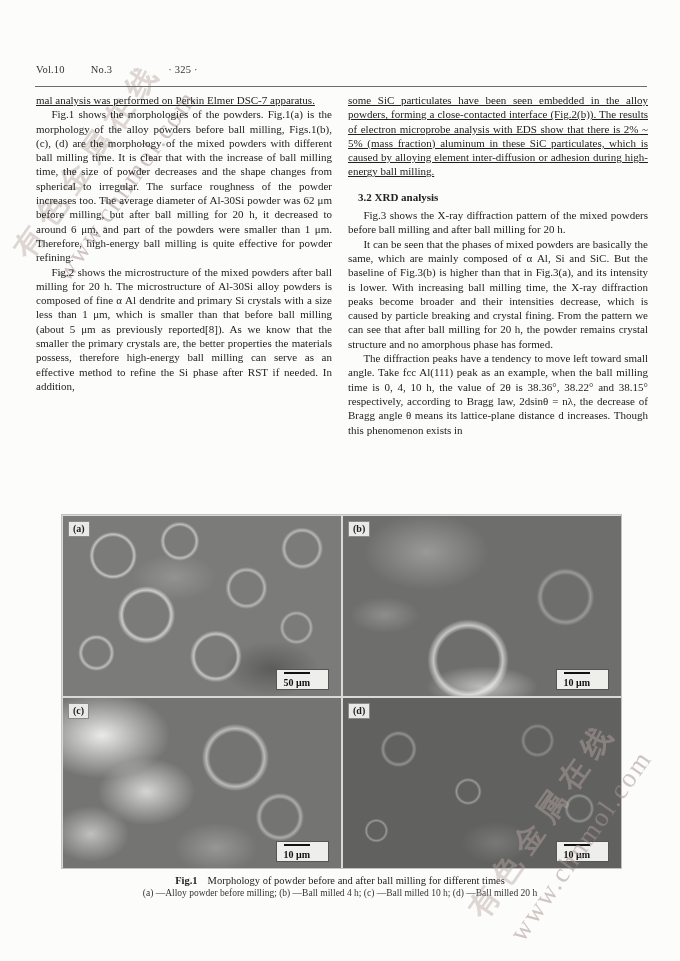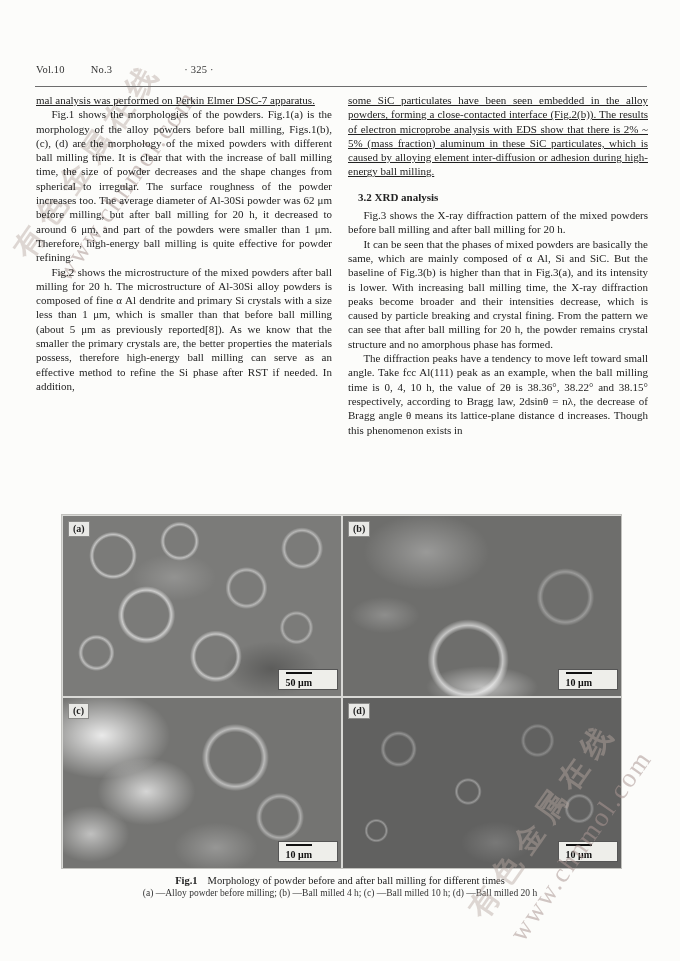--- a/index.html
+++ b/index.html
@@ -9,21 +9,21 @@
     font-family:"Liberation Serif","DejaVu Serif",serif;
     color:#2a2a2a;
   }
   
   .hdr{
     position:absolute; left:36px; top:64px; width:610px;
     font-size:10.5px; letter-spacing:.2px; color:#333;
     display:flex; align-items:baseline; white-space:nowrap;
   }
   .hdr .vol{margin-right:26px;}
-  .hdr .no{margin-right:42px;}
+  .hdr .no{margin-right:26px;}
   .hdr .title{flex:1; text-align:center;}
   .hdr .pg{margin-left:30px;}
   .hdr-rule{
     position:absolute; left:35px; top:86px; width:612px; height:1px;
     background:#6d6d6d;
   }
   
   .col{
     position:absolute; top:93px; font-size:11px; line-height:14.3px;
     text-align:justify; color:#222;
@@ -90,23 +90,23 @@
       radial-gradient(circle 18px at 12% 78%, rgba(0,0,0,0) 46%, rgba(255,255,255,.35) 56%, rgba(0,0,0,0) 66%),
       radial-gradient(ellipse 50px 30px at 55% 85%, rgba(255,255,255,.15), rgba(0,0,0,0) 70%),
       #616160;
   }
   .panel-tag{
     position:absolute; left:5px; top:5px;
     background:#e9e9e6; color:#1d1d1d; border:1px solid #8a8a88;
     font-size:10px; font-weight:bold; padding:0 4px; line-height:14px;
   }
   .scale-chip{
-    position:absolute; right:3px; bottom:6px;
+    position:absolute; right:12px; bottom:6px;
     background:#eeeeea; border:1px solid #555;
-    padding:1px 25px 0 7px; line-height:12px;
+    padding:1px 18px 0 7px; line-height:12px;
   }
   .scale-chip .bar{display:block; height:2px; background:#111; margin:1px 0 1px 0;}
   .scale-chip .txt{
     font-size:10px; font-weight:bold; color:#111; white-space:nowrap;
     font-family:"Liberation Serif","DejaVu Serif",serif;
   }
   
   .caption{position:absolute; left:40px; top:875px; width:600px; text-align:center;}
   .caption .c1{font-size:10.5px; color:#222;}
   .caption .c1 .figno{font-weight:bold; margin-right:10px;}

